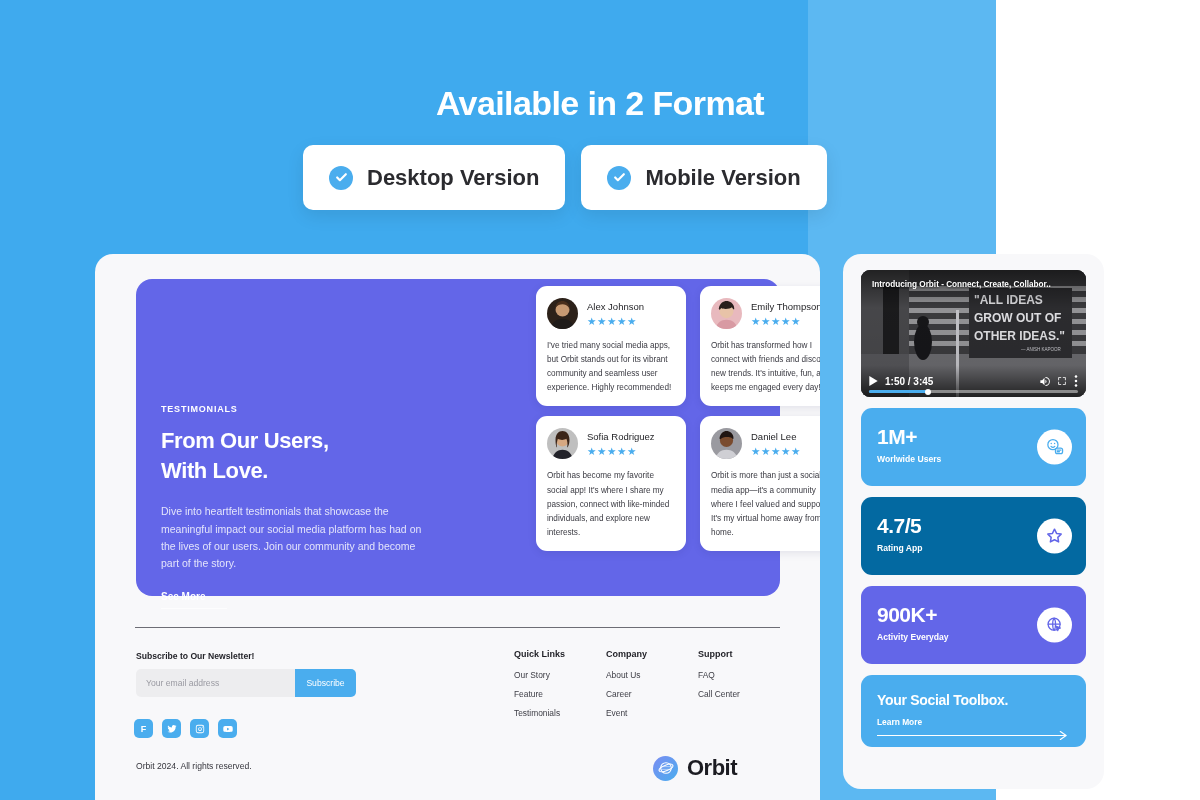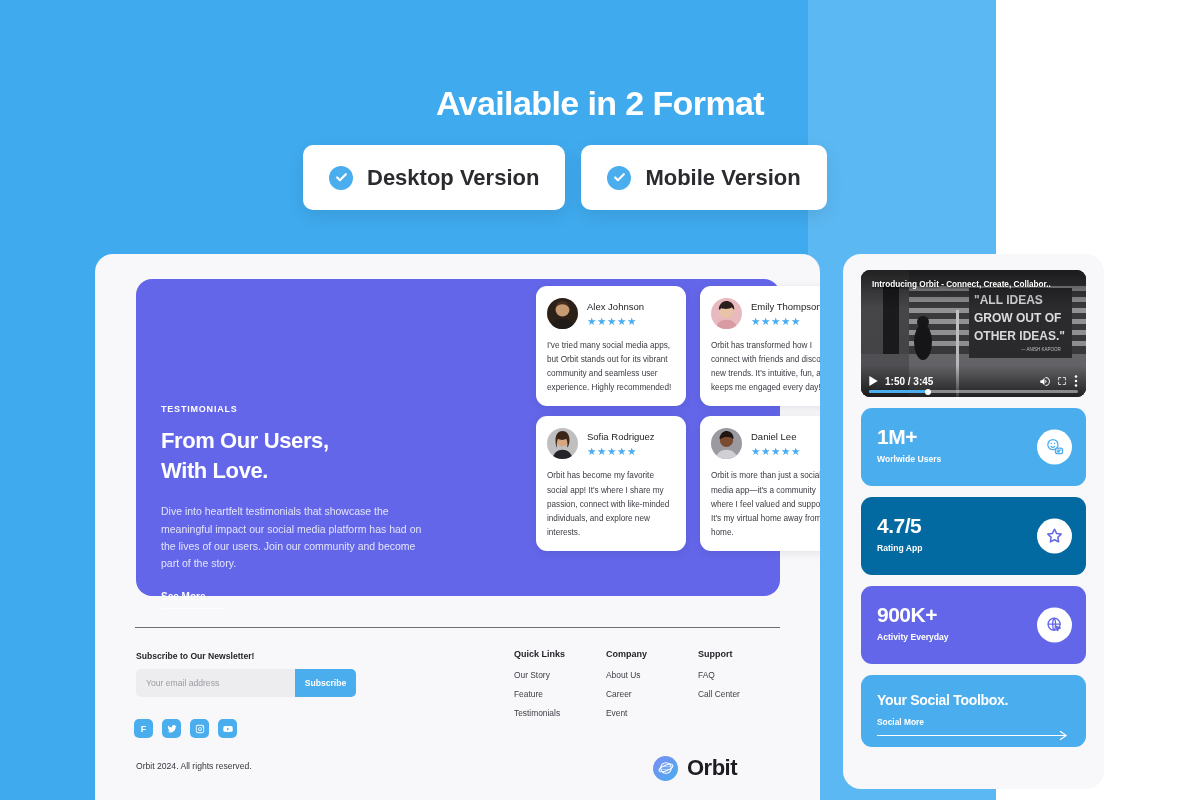--- a/index.html
+++ b/index.html
@@ -130,21 +130,21 @@
     border-radius: 5px; overflow: hidden;
   }
   #news-input {
     flex: 1; border: none; outline: none;
     background: #EDEDEF; font-size: 8.6px; color: #9a9aa2;
     padding: 0 10px; font-family: "Liberation Sans", sans-serif;
   }
   #news-input::placeholder { color: #9a9aa2; }
   #subscribe-btn {
     width: 61px; background: #4AADEE; border: none; cursor: pointer;
-    color: #fff; font-size: 8.6px; font-weight: bold;
+    color: #fff; font-size: 8.6px; font-weight: normal;
     font-family: "Liberation Sans", sans-serif;
   }
   #socials {
     position: absolute; left: 39px; top: 80px;
     display: flex; gap: 9px;
   }
   .social {
     width: 19px; height: 19px; border-radius: 5px;
     background: #4AADEE; cursor: pointer;
     display: flex; align-items: center; justify-content: center;
@@ -543,21 +543,21 @@
         <svg viewBox="0 0 24 24" fill="none" stroke="#6366E8" stroke-width="1.6" stroke-linecap="round" stroke-linejoin="round">
           <circle cx="11.5" cy="11" r="7.6"></circle>
           <path d="M4 11h15M11.5 3.4c2.4 2.4 2.4 12.8 0 15.2M11.5 3.4c-2.4 2.4-2.4 12.8 0 15.2"></path>
           <path d="M13.6 13.2l6 2.6-2.5 1-1 2.5z" fill="#6366E8" stroke="#6366E8" stroke-width="1.3"></path>
         </svg>
       </div>
     </div>
 
     <div id="cta-card">
       <div id="cta-title">Your Social Toolbox.</div>
-      <div id="cta-link">Social More</div>
+      <div id="cta-link">Learn More</div>
       <div id="cta-arrow">
         <svg viewBox="0 0 200 9" preserveAspectRatio="none" style="width:100%;height:100%">
           <path d="M0 4.5h196M190 0.6l6 3.9-6 3.9" fill="none" stroke="#fff" stroke-width="1.2" stroke-linecap="round" stroke-linejoin="round" vector-effect="non-scaling-stroke"></path>
         </svg>
       </div>
     </div>
 
   </div>
 </div>
 

